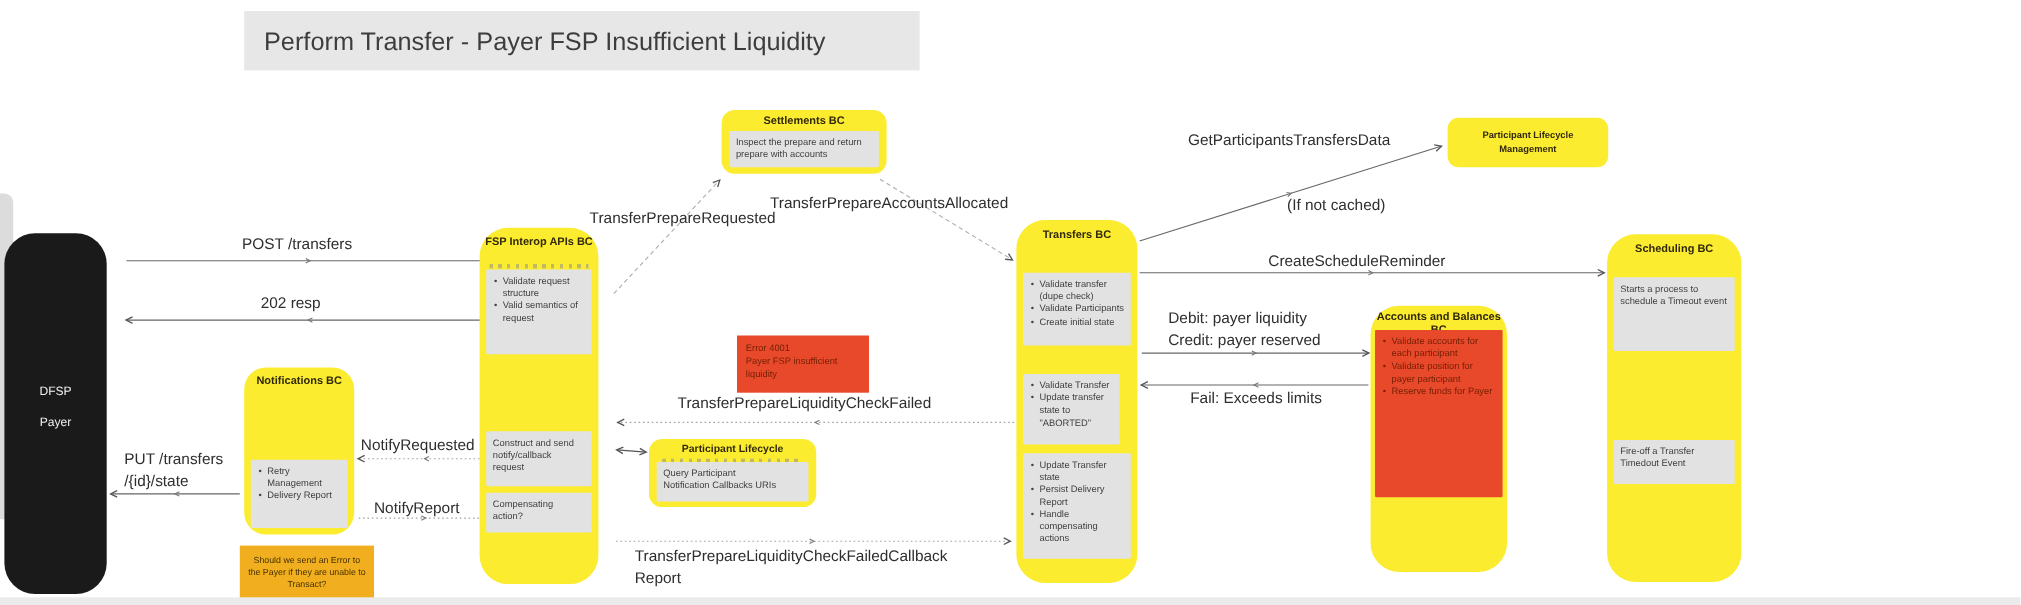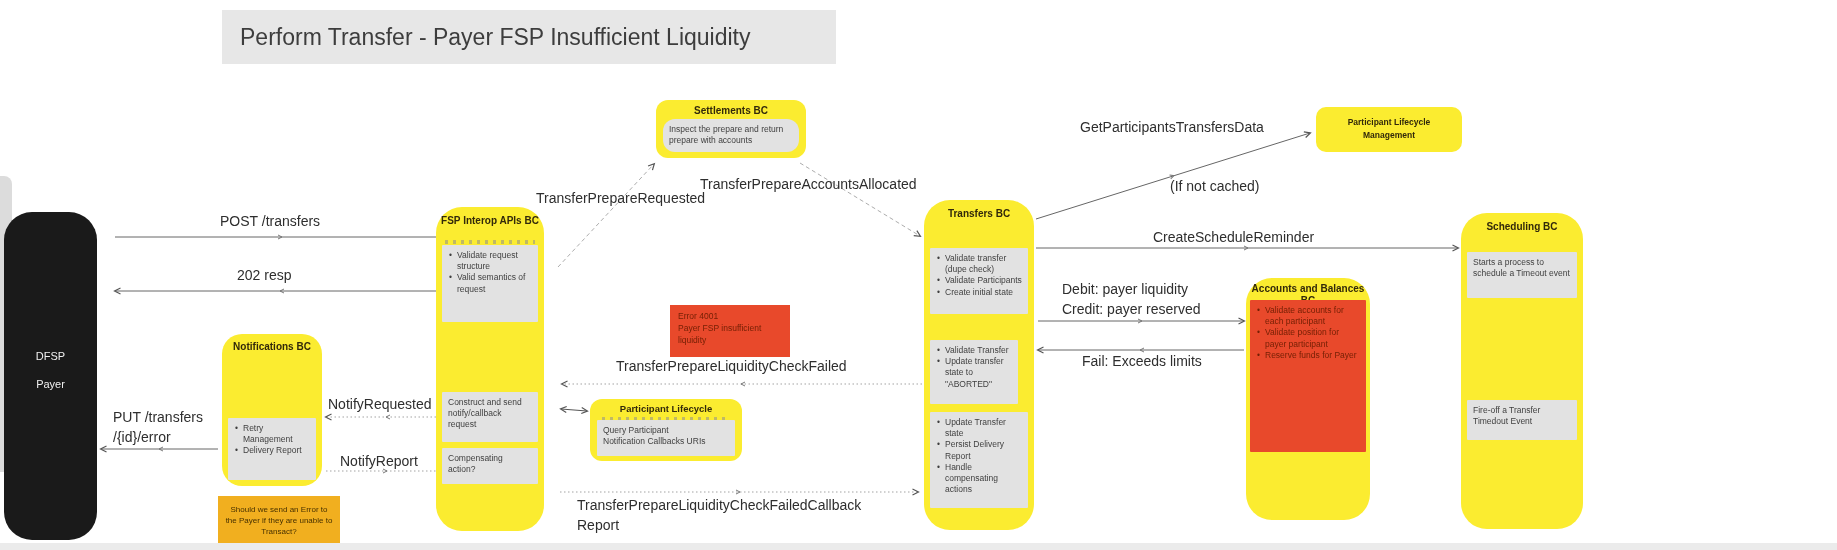--- a/index.html
+++ b/index.html
@@ -133,21 +133,21 @@
         <li>Retry Management</li>
         <li>Delivery Report</li>
       </ul>
     </div>
   </div>
 
   <div class="abs orange-note">Should we send an Error to the Payer if they are unable to Transact?</div>
 
   <div class="abs sticky r12 shape" style="left:656px; top:100px; width:150px; height:58px;">
     <div class="sticky-header" style="padding-top:5px;">Settlements BC</div>
-    <div class="card" style="left:7px; top:19px; width:136px; height:33px;border-radius:12px;">Inspect the prepare and return prepare with accounts</div>
+    <div class="card" style="left:7px; top:19px; width:136px; height:33px;">Inspect the prepare and return prepare with accounts</div>
   </div>
 
   <div class="abs plm-box shape">
     <div>Participant Lifecycle</div>
     <div>Management</div>
   </div>
 
   <div class="abs sticky r26 shape" style="left:924px; top:200px; width:110px; height:330px;">
     <div class="sticky-header">Transfers BC</div>
     <div class="card" style="left:6px; top:48px; width:98px; height:66px;">
@@ -181,21 +181,21 @@
       <ul>
         <li>Validate accounts for each participant</li>
         <li>Validate position for payer participant</li>
         <li>Reserve funds for Payer</li>
       </ul>
     </div>
   </div>
 
   <div class="abs sticky r26 shape" style="left:1461px; top:213px; width:122px; height:316px;">
     <div class="sticky-header">Scheduling BC</div>
-    <div class="card" style="left:6px; top:39px; width:110px; height:46px;">Starts a process to schedule a Timeout event</div>
+    <div class="card" style="left:6px; top:39px; width:110px; height:67px;">Starts a process to schedule a Timeout event</div>
     <div class="card" style="left:6px; top:187px; width:110px; height:40px;">Fire-off a Transfer Timedout Event</div>
   </div>
 
   <div class="abs red-note">
     <div>Error 4001</div>
     <div>Payer FSP insufficient liquidity</div>
   </div>
 
   <div class="abs sticky r12 shape" style="left:590px; top:399px; width:152px; height:62px;">
     <div class="sticky-header" style="padding-top:5px; font-size:9.5px;">Participant Lifecycle</div>
@@ -216,21 +216,21 @@
   <div class="lbl" style="left:1062px; top:280px;">
     <div>Debit: payer liquidity</div>
     <div>Credit: payer reserved</div>
   </div>
   <div class="lbl" style="left:1082px; top:352px;">Fail: Exceeds limits</div>
   <div class="lbl" style="left:616px; top:357px;">TransferPrepareLiquidityCheckFailed</div>
   <div class="lbl" style="left:328px; top:395px;">NotifyRequested</div>
   <div class="lbl" style="left:340px; top:452px;">NotifyReport</div>
   <div class="lbl" style="left:113px; top:408px;">
     <div>PUT /transfers</div>
-    <div>/{id}/error</div>
+    <div>/{id}/state</div>
   </div>
   <div class="lbl" style="left:577px; top:496px;">
     <div>TransferPrepareLiquidityCheckFailedCallback</div>
     <div>Report</div>
   </div>
 
   <div class="abs bottom-bar"></div>
 </div>
 
 </body></html>

